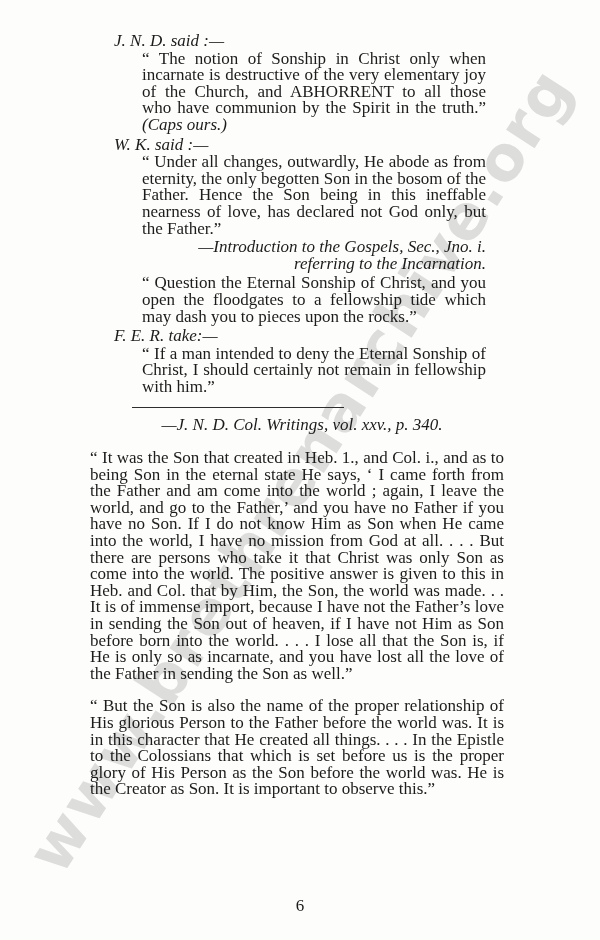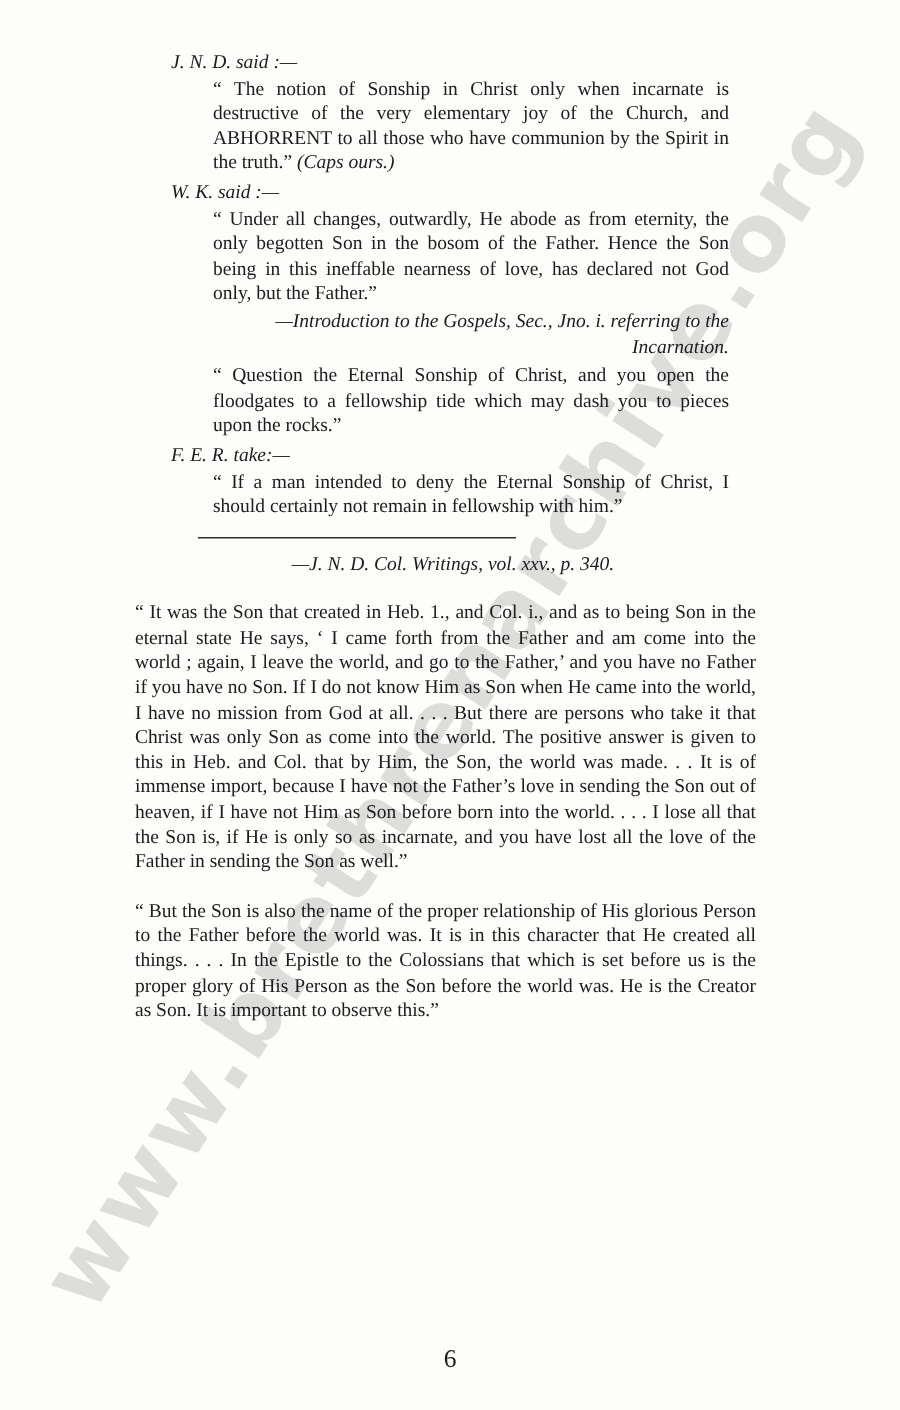--- a/index.html
+++ b/index.html
@@ -24,21 +24,21 @@
     letter-spacing:2px;
     white-space:nowrap;
     color:rgba(176,176,176,0.42);
     z-index:0;
     user-select:none;
   }
   .content {
     position:absolute; inset:0;
     padding:30px 96px 0 90px;
     z-index:1;
-    font-size:13px;
+    font-size:17px;
     line-height:16.6px;
   }
   .speaker {
     font-style:italic;
     margin:3px 0 1px 24px;
   }
   .quote {
     margin:0 18px 2px 52px;
     text-align:justify;
   }

